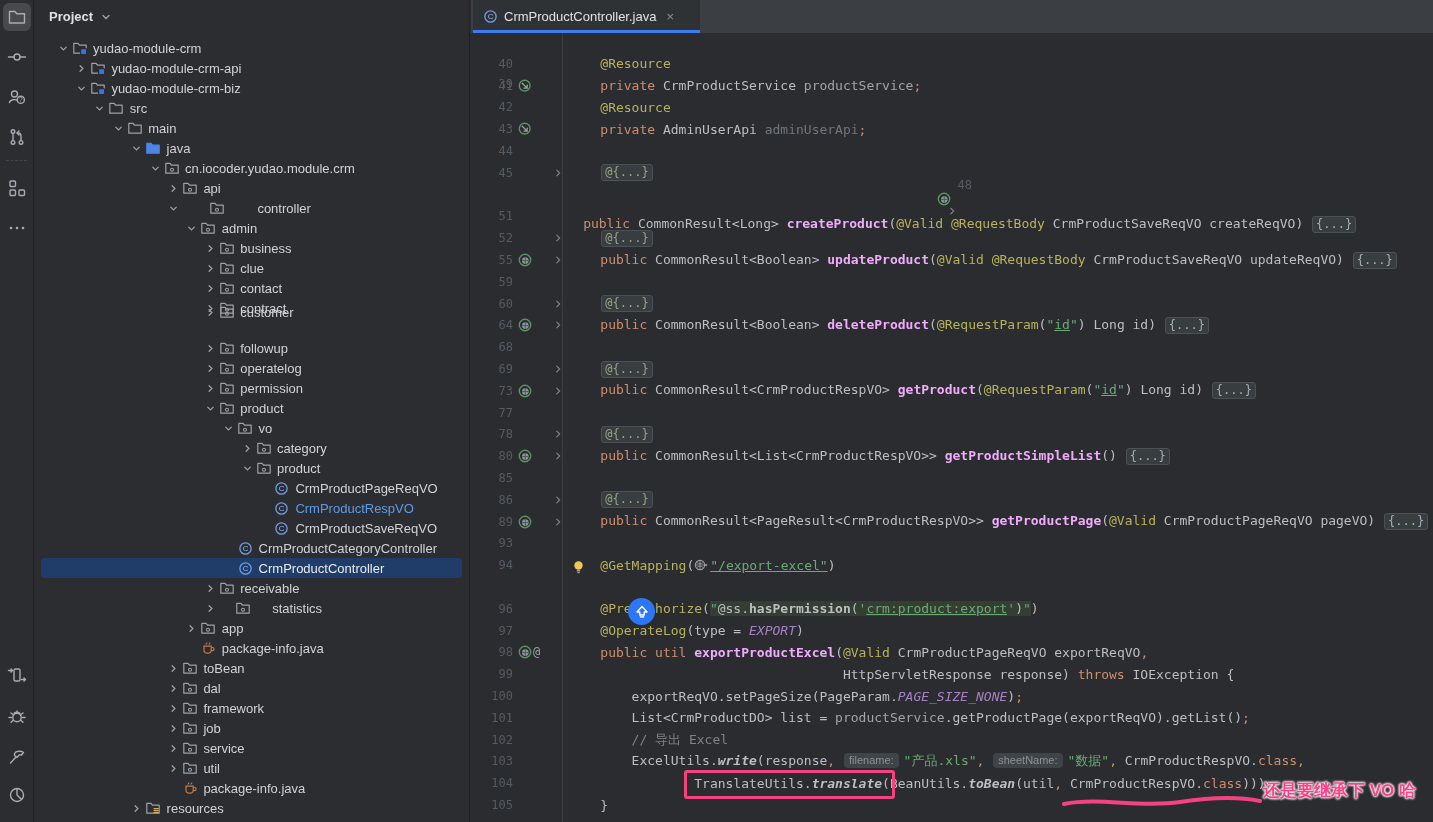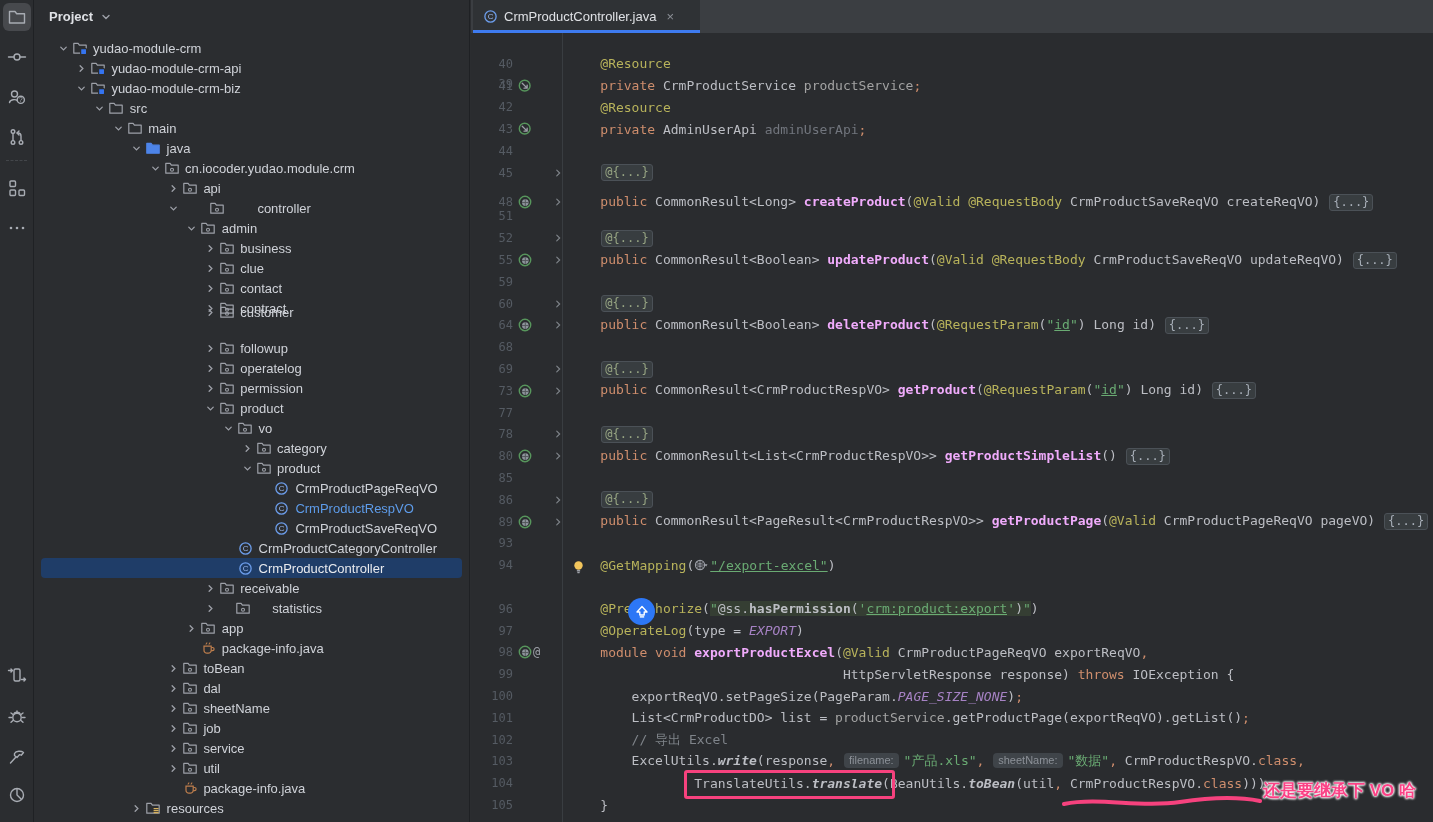--- a/index.html
+++ b/index.html
@@ -611,21 +611,21 @@
           <svg width="11" height="11" viewBox="0 0 12 12">
             <path d="M4.5 3l3 3-3 3" stroke="#9DA0A8" stroke-width="1.4" fill="none" stroke-linecap="round"></path>
           </svg>
         </span>
         <span class="ticon">
           <svg width="16" height="16" viewBox="0 0 16 16">
             <path d="M1.8 13.2V3.4h4.3l1.3 1.8h6.8v8z" fill="none" stroke="#9DA0A8" stroke-width="1.2" stroke-linejoin="round"></path>
             <circle cx="8" cy="9.8" r="1.5" fill="none" stroke="#9DA0A8" stroke-width="1.1"></circle>
           </svg>
         </span>
-        <span class="tlabel">sheetName</span>
+        <span class="tlabel">framework</span>
       </div>
       <div class="trow" style="top: 685px; padding-left: 124.4px;">
         <span class="tchev">
           <svg width="11" height="11" viewBox="0 0 12 12">
             <path d="M4.5 3l3 3-3 3" stroke="#9DA0A8" stroke-width="1.4" fill="none" stroke-linecap="round"></path>
           </svg>
         </span>
         <span class="ticon">
           <svg width="16" height="16" viewBox="0 0 16 16">
             <path d="M1.8 13.2V3.4h4.3l1.3 1.8h6.8v8z" fill="none" stroke="#9DA0A8" stroke-width="1.2" stroke-linejoin="round"></path>
@@ -745,21 +745,21 @@
       <div class="crow" style="top: 161.8px;">
         <span class="lnum">45</span>
         <span class="gicons"></span>
         <span class="gfold">
           <svg width="10" height="10" viewBox="0 0 12 12">
             <path d="M4.5 2.5l3.5 3.5-3.5 3.5" stroke="#7F848A" stroke-width="1.4" fill="none" stroke-linecap="round"></path>
           </svg>
         </span>
         <span class="codetext"><span class="sp">    </span><span class="chipA">@{...}</span></span>
       </div>
-      <div class="crow" style="top: 191px;">
+      <div class="crow" style="top: 178px; flex-direction: column;">
         <span class="lnum">48</span>
         <span class="gicons">
           <span style="display: inline-flex;">
             <svg width="14" height="14" viewBox="0 0 13 13">
               <circle cx="6.5" cy="6.5" r="5.3" stroke="#57965C" stroke-width="1.3" fill="none"></circle>
               <circle cx="6.8" cy="7" r="3.1" fill="#8E959C"></circle>
               <path d="M3.7 7h6.2M6.8 3.9v6.2" stroke="#55585C" stroke-width="0.9"></path>
             </svg>
           </span>
         </span>
@@ -976,21 +976,21 @@
               <circle cx="6.5" cy="6.5" r="5.3" stroke="#57965C" stroke-width="1.3" fill="none"></circle>
               <circle cx="6.8" cy="7" r="3.1" fill="#8E959C"></circle>
               <path d="M3.7 7h6.2M6.8 3.9v6.2" stroke="#55585C" stroke-width="0.9"></path>
             </svg>
           </span>
           <span style="display: inline-flex;">
             <span style="color:#9DA0A8;font-size:12px;font-family:'DejaVu Sans Mono',monospace;">@</span>
           </span>
         </span>
         <span class="gfold"></span>
-        <span class="codetext"><span class="k">    module void </span><span class="m">exportProductExcel</span><span class="d">(</span><span class="a">@Valid</span><span class="d"> CrmProductPageReqVO exportReqVO</span><span class="o">,</span></span>
+        <span class="codetext"><span class="k">    public util </span><span class="m">exportProductExcel</span><span class="d">(</span><span class="a">@Valid</span><span class="d"> CrmProductPageReqVO exportReqVO</span><span class="o">,</span></span>
       </div>
       <div class="crow" style="top: 663.2px;">
         <span class="lnum">99</span>
         <span class="gicons"></span>
         <span class="gfold"></span>
         <span class="codetext"><span class="d">                                   HttpServletResponse response) </span><span class="k">throws</span><span class="d"> IOException {</span></span>
       </div>
       <div class="crow" style="top: 685px;">
         <span class="lnum">100</span>
         <span class="gicons"></span>

